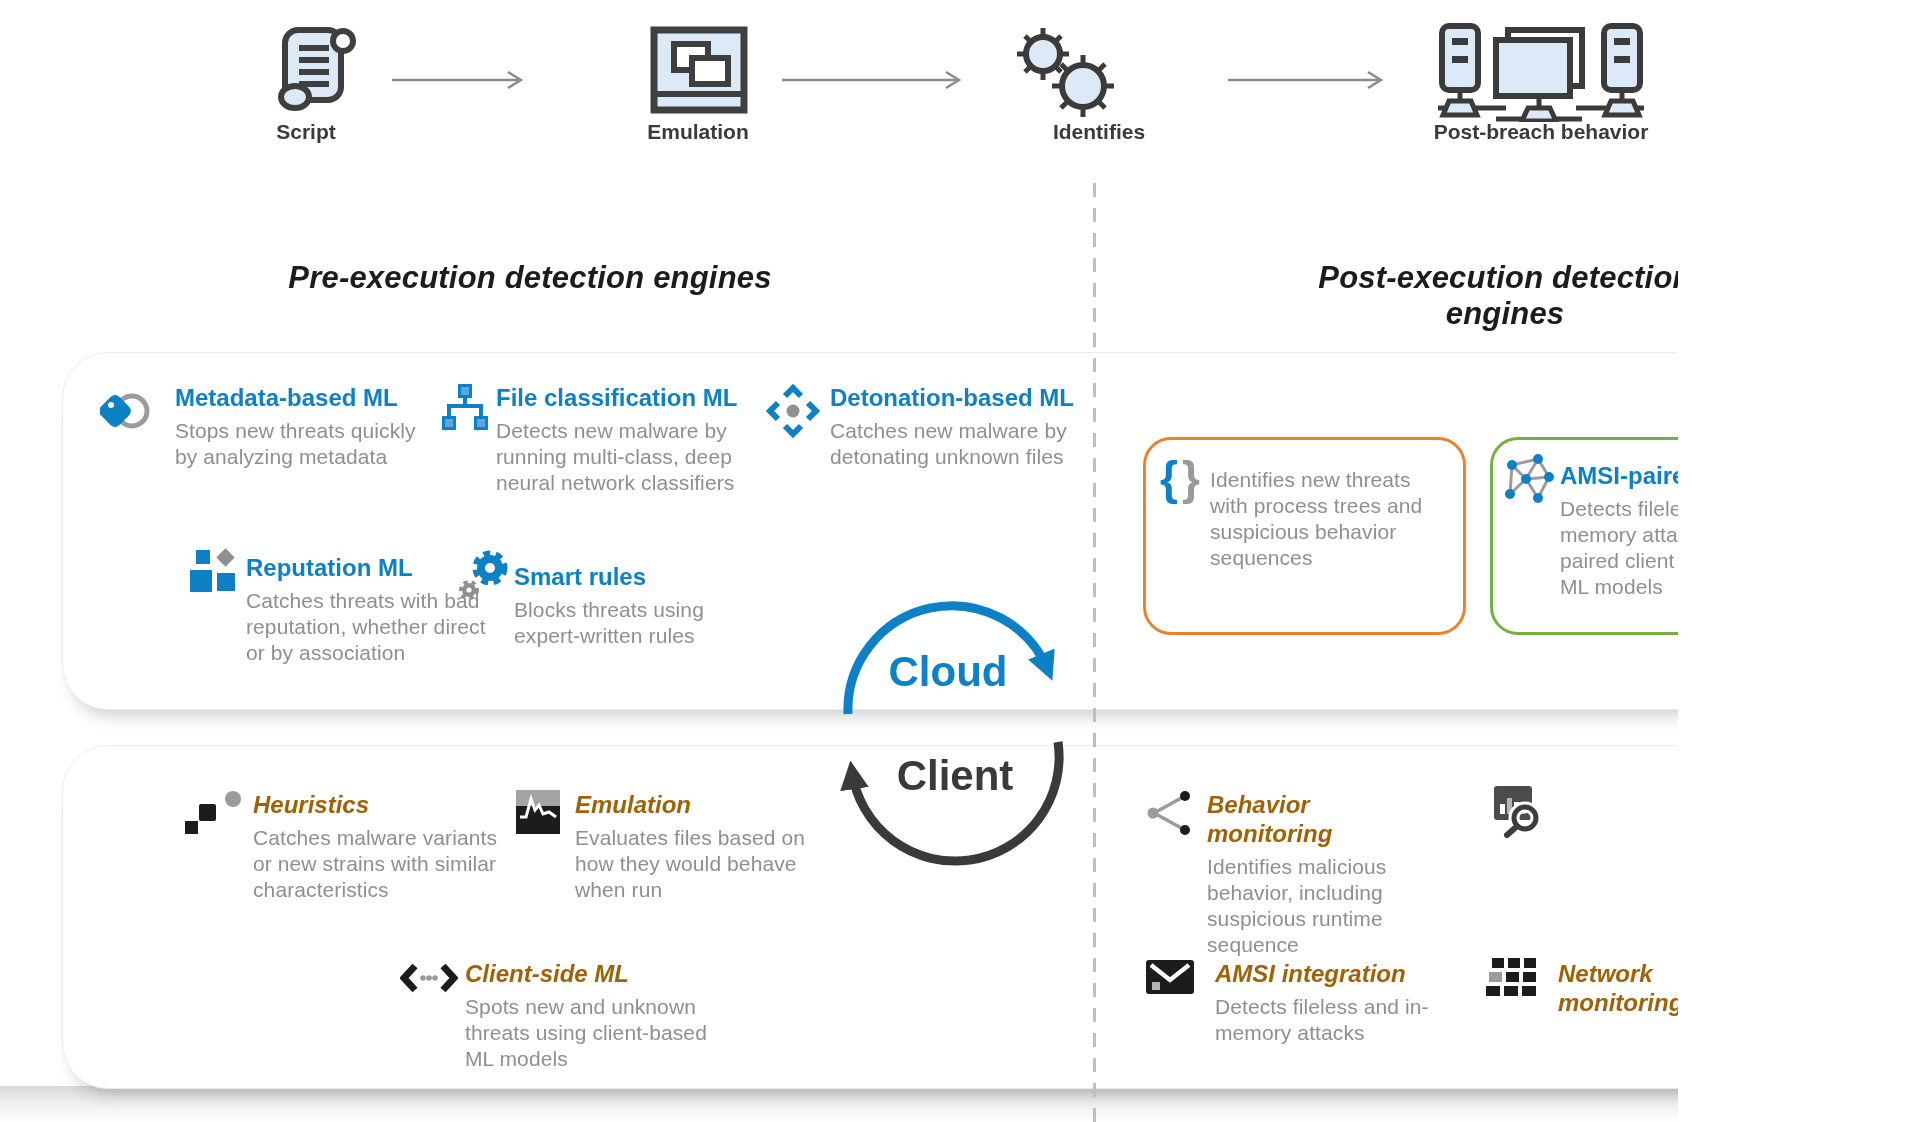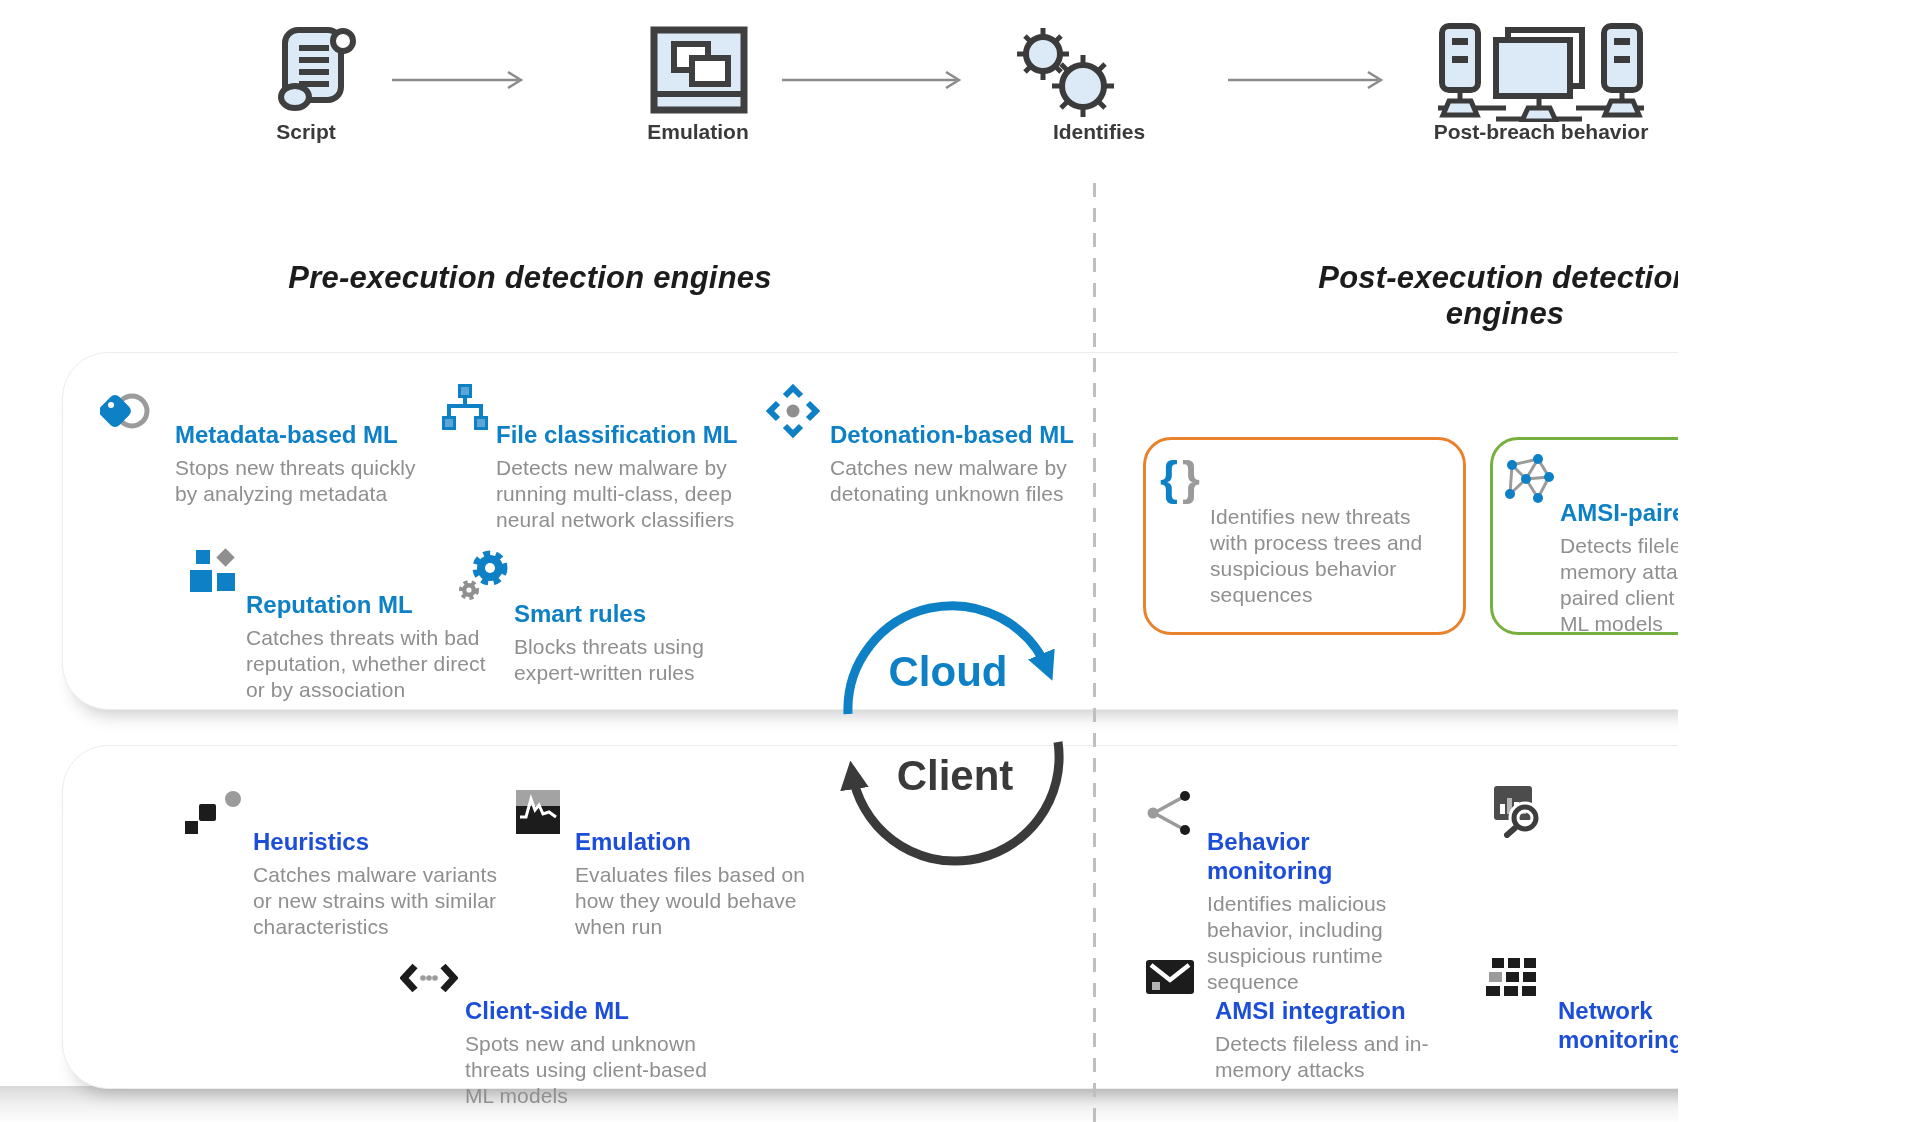--- a/index.html
+++ b/index.html
@@ -20,24 +20,24 @@
     font-size:31px;font-style:italic;font-weight:600;color:#1c1c1c;
     letter-spacing:.2px;
   }
   
   .card{
     position:absolute;background:#ffffff;border:1px solid #ececec;
     border-radius:46px;box-shadow:0 16px 18px -12px rgba(0,0,0,.22);
     z-index:1;
   }
   
-  .item{position:absolute;z-index:2;margin-top:37px;}
+  .item{position:absolute;z-index:2;}
   .item-title{font-size:24px;font-weight:700;line-height:1.2;}
   .t-blue{color:#0e80c6;}
-  .t-dark{color:#1d4ed8;}
+  .t-dark{color:#a16207;font-style:italic;}
   .item-desc{
     margin-top:5px;font-size:21px;font-weight:400;color:#8f8f8f;
     line-height:1.24;letter-spacing:.1px;
   }
   .icon-slot{position:absolute;z-index:2;}
   
   .hl-box{position:absolute;border-radius:28px;background:#fff;z-index:2;}
   .hl-orange{border:3px solid #e8822c;}
   .hl-green{border:3px solid #76b041;}
   .braces{

